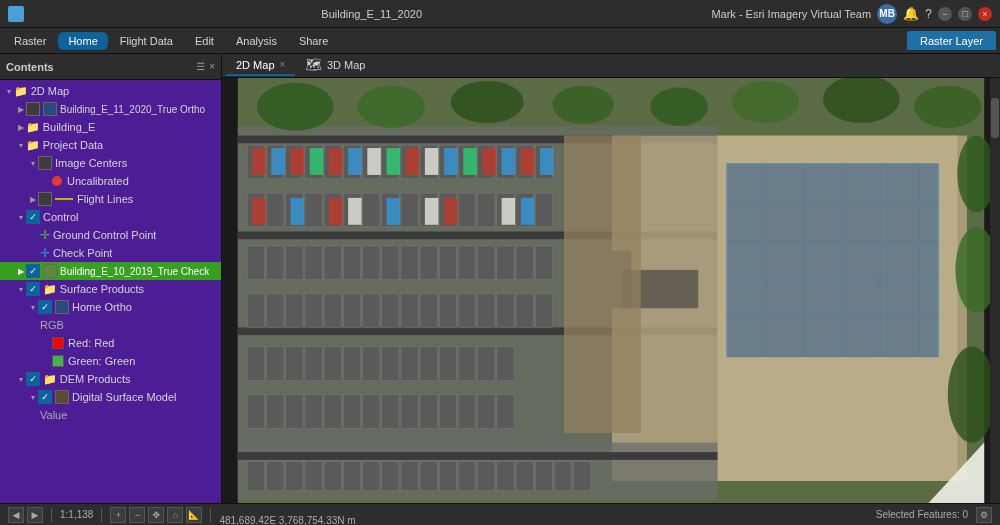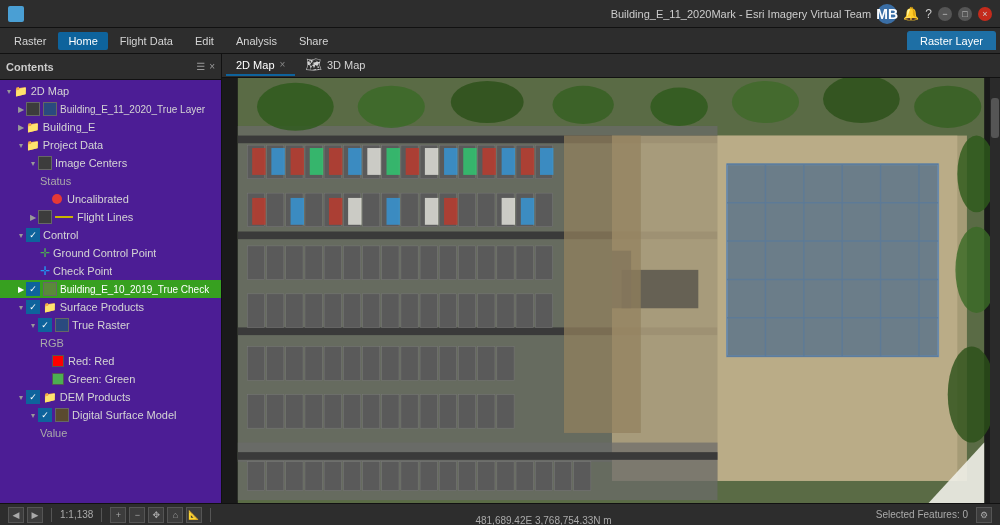--- a/index.html
+++ b/index.html
@@ -9,44 +9,44 @@
     #titlebar {
       height: 28px;
       background: #2d2d2d;
       display: flex;
       align-items: center;
       justify-content: space-between;
       padding: 0 8px;
       border-bottom: 1px solid #111;
     }
     #titlebar .app-icon { width: 16px; height: 16px; background: #4a9fd4; border-radius: 2px; margin-right: 8px; }
-    #titlebar .title { flex: 1; text-align: right; font-size: 11px; color: #ccc; }
+    #titlebar .title { flex: 1; text-align: center; font-size: 11px; color: #ccc; }
     #titlebar .win-controls { display: flex; gap: 6px; align-items: center; }
     #titlebar .win-btn { width: 14px; height: 14px; border-radius: 50%; border: none; cursor: pointer; font-size: 9px; display: flex; align-items: center; justify-content: center; background: #555; color: #ccc; }
     #titlebar .user-area { display: flex; align-items: center; gap: 6px; font-size: 11px; color: #ccc; }
-    #titlebar .avatar { width: 20px; height: 20px; background: #3a6ea5; border-radius: 50%; display: flex; align-items: center; justify-content: center; font-size: 14px; color: white; font-weight: bold; }
+    #titlebar .avatar { width: 20px; height: 20px; background: #3a6ea5; border-radius: 50%; display: flex; align-items: center; justify-content: center; font-size: 10px; color: white; font-weight: bold; }
 
     
     #menubar {
       height: 26px;
       background: #2d2d2d;
       display: flex;
       align-items: center;
       padding: 0 4px;
       border-bottom: 1px solid #111;
       gap: 2px;
     }
     .menu-item {
       padding: 3px 10px;
       cursor: pointer;
       border-radius: 2px;
       font-size: 11px;
       color: #d4d4d4;
     }
-    .menu-item.active { background: #0e639c; color: white; }
+    .menu-item.active { background: #0e639c; color: white; border-radius: 6px; }
     .menu-tab {
       padding: 3px 12px;
       cursor: pointer;
       border-radius: 3px 3px 0 0;
       font-size: 11px;
       color: #d4d4d4;
       background: #3c3c3c;
       border: 1px solid #555;
       border-bottom: none;
     }
@@ -244,21 +244,21 @@
         <span class="arrow">▾</span>
         <span class="folder-icon">📁</span>
         <span class="label">2D Map</span>
       </div>
 
       <div class="tree-item">
         <span class="indent"></span>
         <span class="arrow">▶</span>
         <div class="checkbox"></div>
         <span class="layer-icon"></span>
-        <span class="label" style="font-size:10px;">Building_E_11_2020_True Layer</span>
+        <span class="label" style="font-size:10px;">Building_E_11_2020_True Ortho</span>
       </div>
 
       <div class="tree-item">
         <span class="indent"></span>
         <span class="arrow">▶</span>
         <span class="folder-icon">📁</span>
         <span class="label">Building_E</span>
       </div>
 
       <div class="tree-item">
@@ -269,26 +269,20 @@
       </div>
 
       <div class="tree-item">
         <span class="indent"></span>
         <span class="indent"></span>
         <span class="arrow">▾</span>
         <div class="checkbox"></div>
         <span class="label">Image Centers</span>
       </div>
 
-      <div class="tree-item">
-        <span class="indent"></span>
-        <span class="indent"></span>
-        <span class="indent"></span>
-        <span class="label" style="color:#aaa;">Status</span>
-      </div>
 
 
 
       <div class="tree-item">
         <span class="indent"></span>
         <span class="indent"></span>
         <span class="indent"></span>
         <span class="indent"></span>
         <div class="dot red"></div>
         <span class="label">Uncalibrated</span>
@@ -342,21 +336,21 @@
         <span class="folder-icon">📁</span>
         <span class="label">Surface Products</span>
       </div>
 
       <div class="tree-item">
         <span class="indent"></span>
         <span class="indent"></span>
         <span class="arrow">▾</span>
         <div class="checkbox checked">✓</div>
         <span class="layer-icon"></span>
-        <span class="label">True Raster</span>
+        <span class="label">Home Ortho</span>
       </div>
 
       <div class="tree-item">
         <span class="indent"></span>
         <span class="indent"></span>
         <span class="indent"></span>
         <span class="label" style="color:#aaa;">RGB</span>
       </div>
 
       <div class="tree-item">
@@ -651,18 +645,18 @@
   </div>
   <div class="statusbar-sep"></div>
   <div class="statusbar-item">
     <div class="nav-icon">+</div>
     <div class="nav-icon">−</div>
     <div class="nav-icon">✥</div>
     <div class="nav-icon">⌂</div>
     <div class="nav-icon">📐</div>
   </div>
   <div class="statusbar-sep"></div>
-  <span style="flex:1;text-align:center;margin-top:12px;">481,689.42E 3,768,754.33N m</span>
+  <span style="flex:1;margin-top:12px;">481,689.42E 3,768,754.33N m</span>
   <div class="statusbar-right">
     <span>Selected Features: 0</span>
     <div class="nav-icon">⚙</div>
   </div>
 </div>
 
 </body></html>

